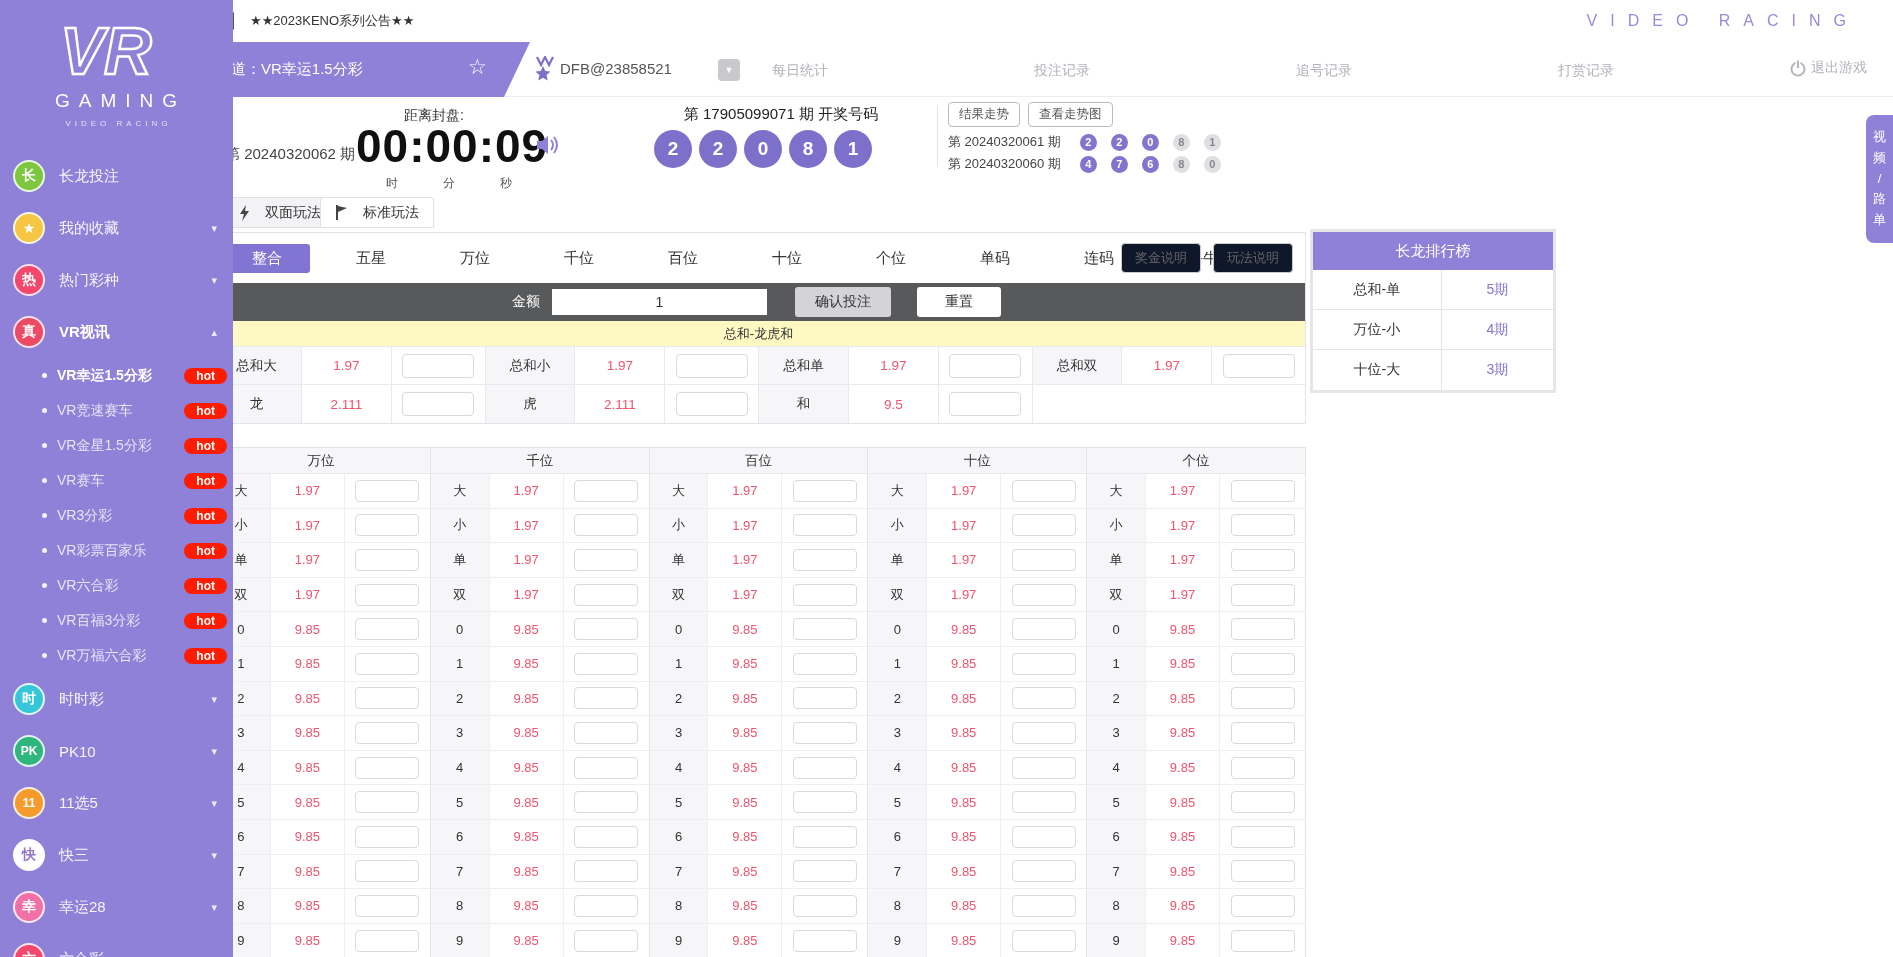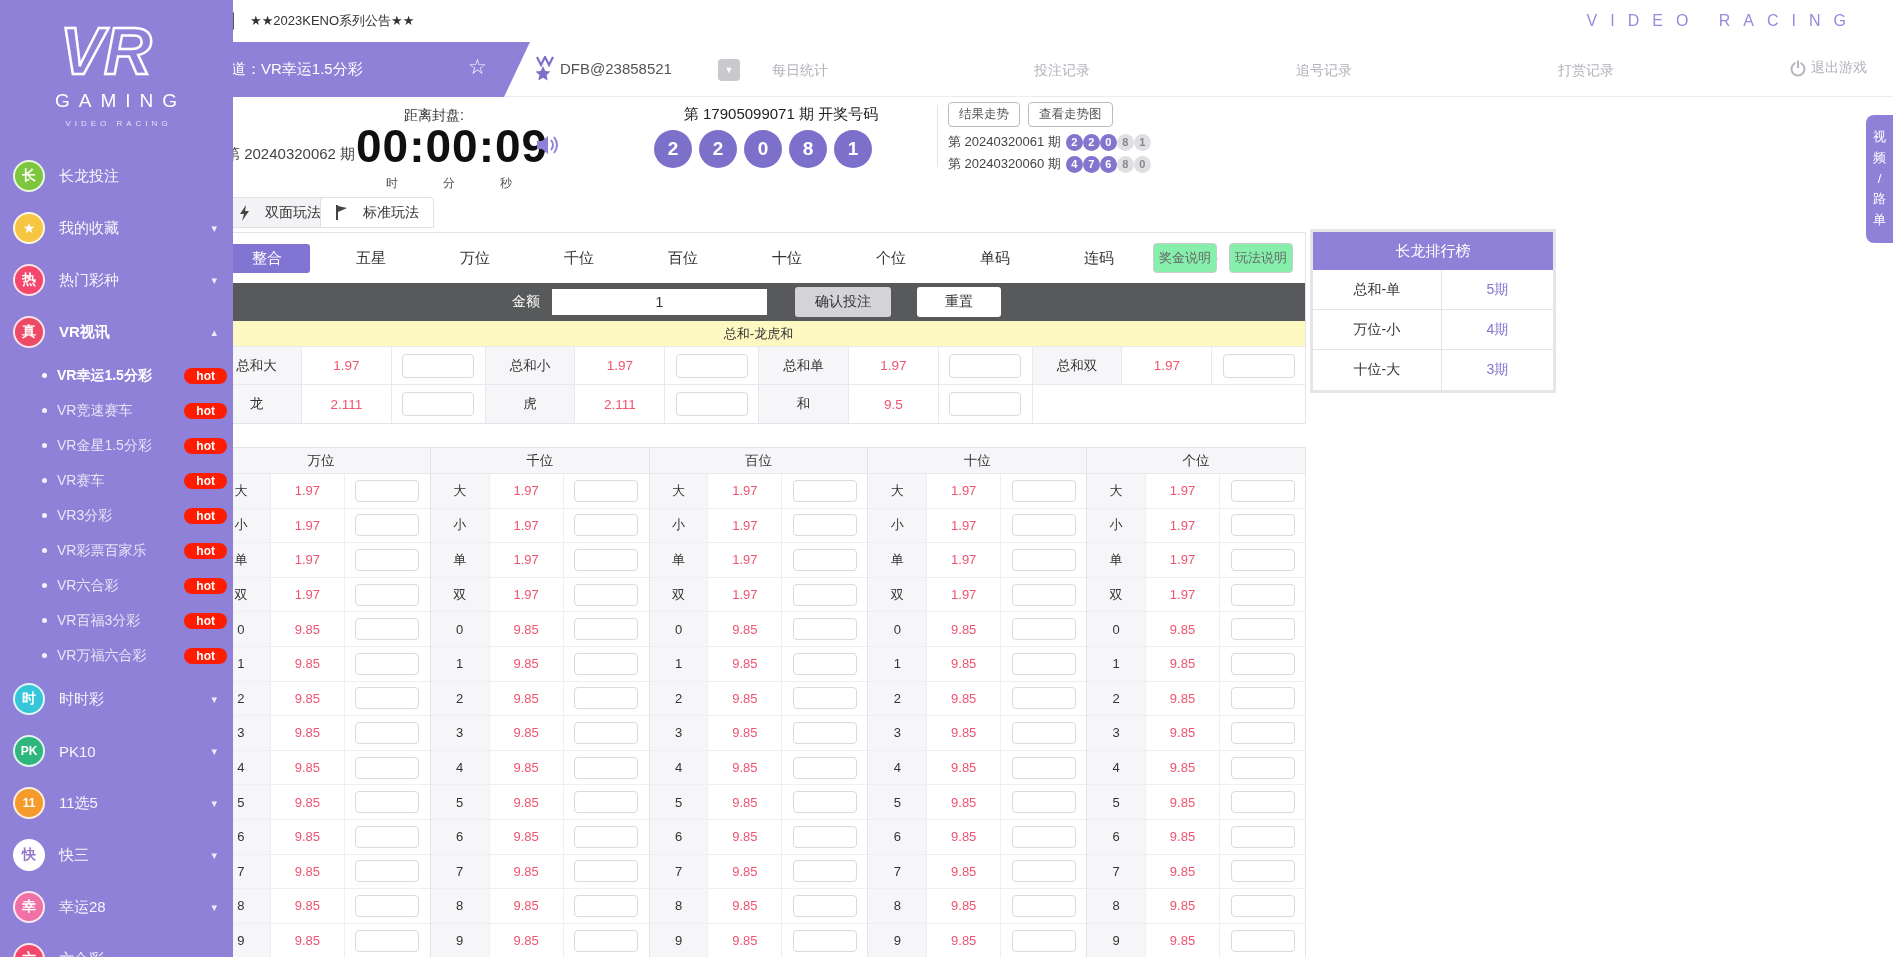--- a/index.html
+++ b/index.html
@@ -51,37 +51,37 @@
   .cd-time{position:absolute;left:160px;top:22px;font-size:46px;font-weight:bold;color:#101010;letter-spacing:1px}
   .cd-speaker{position:absolute;left:340px;top:36px}
   .cd-unit{position:absolute;top:78px;font-size:12px;color:#555}
   .cd-u0{left:190px}.cd-u1{left:247px}.cd-u2{left:304px}
   .draw-title{position:absolute;left:450px;top:8px;width:270px;text-align:center;font-size:15px;color:#222}
   .draw-circles{position:absolute;left:458px;top:33px;display:flex;gap:7px}
   .big-circle{width:38px;height:38px;border-radius:50%;background:#7d70ca;color:#fff;font-size:19px;font-weight:bold;display:flex;align-items:center;justify-content:center}
   .vdiv{position:absolute;left:741px;top:8px;width:1px;height:62px;background:#e4e4e8}
   .trend-buttons{position:absolute;left:752px;top:5px;display:flex;gap:8px}
   .tbtn{border:1px solid #bbb;border-radius:4px;padding:3px 10px;font-size:12.5px;color:#555;background:#fff}
-  .hist{position:absolute;left:752px;display:flex;align-items:center;gap:0;font-size:13px;color:#444}
+  .hist{position:absolute;left:752px;display:flex;align-items:center;gap:14px;font-size:13px;color:#444}
   .hist .hlabel{margin-right:5px}
   .hcirc{width:17px;height:17px;border-radius:50%;font-size:11px;font-weight:bold;color:#fff;background:#8275ce;display:flex;align-items:center;justify-content:center}
   .hcirc.gray{background:#e0e0e4;color:#888}
 
   
   .tab{position:absolute;top:100px;height:31px;display:flex;align-items:center;gap:15px;padding:0 14px;font-size:14px;color:#333;border:1px solid #e0e0e5;border-radius:4px 4px 0 0;background:#f3f3f6}
   .tab.active{background:#fff}
   .tab1{left:28px}.tab2{left:124px}
 
   
   .bet-card{position:absolute;left:15px;top:135px;width:1095px;border:1px solid #e3e3e8;background:#fff}
   .subtab-row{height:50px;display:flex;align-items:center;padding:0 12px;position:relative}
   .subtab{font-size:15px;color:#333;margin-right:18px;padding:5px 28px;border-radius:3px}
   .subtab.active{background:#8174d2;color:#fff}
   .help-btns{position:absolute;right:12px;display:flex;gap:12px}
-  .help-btn{border:1px solid #ccc;border-radius:4px;padding:5px 5px;font-size:13px;color:#666;background:#86efac}
+  .help-btn{border:1px solid #ccc;border-radius:4px;padding:5px 13px;font-size:13px;color:#666;background:#0f172a}
   .amount-bar{height:38px;background:#58595b;display:flex;align-items:center}
   .amount-label{color:#fff;font-size:14px;margin-left:300px}
   .amount-input{width:215px;height:26px;margin-left:12px;text-align:center;border:1px solid #fff;font-size:14px;color:#333}
   .confirm{margin-left:28px;background:#d4d4d8;border:none;padding:6px 20px;font-size:14px;color:#333;border-radius:3px}
   .reset{margin-left:26px;background:#fff;border:none;padding:6px 28px;font-size:14px;color:#333;border-radius:3px}
   .sum-title{height:26px;line-height:26px;text-align:center;background:#fef9c3;font-size:13px;color:#333;border-bottom:1px solid #e8e8ed}
   .sum-row{display:flex;height:38px}
   .sum-row.first{border-bottom:1px solid #e8e8ed}
   .sum-group{flex:1;display:flex;border-right:1px solid #e8e8ed}
   .sum-group:last-child,.sum-filler{border-right:none}

